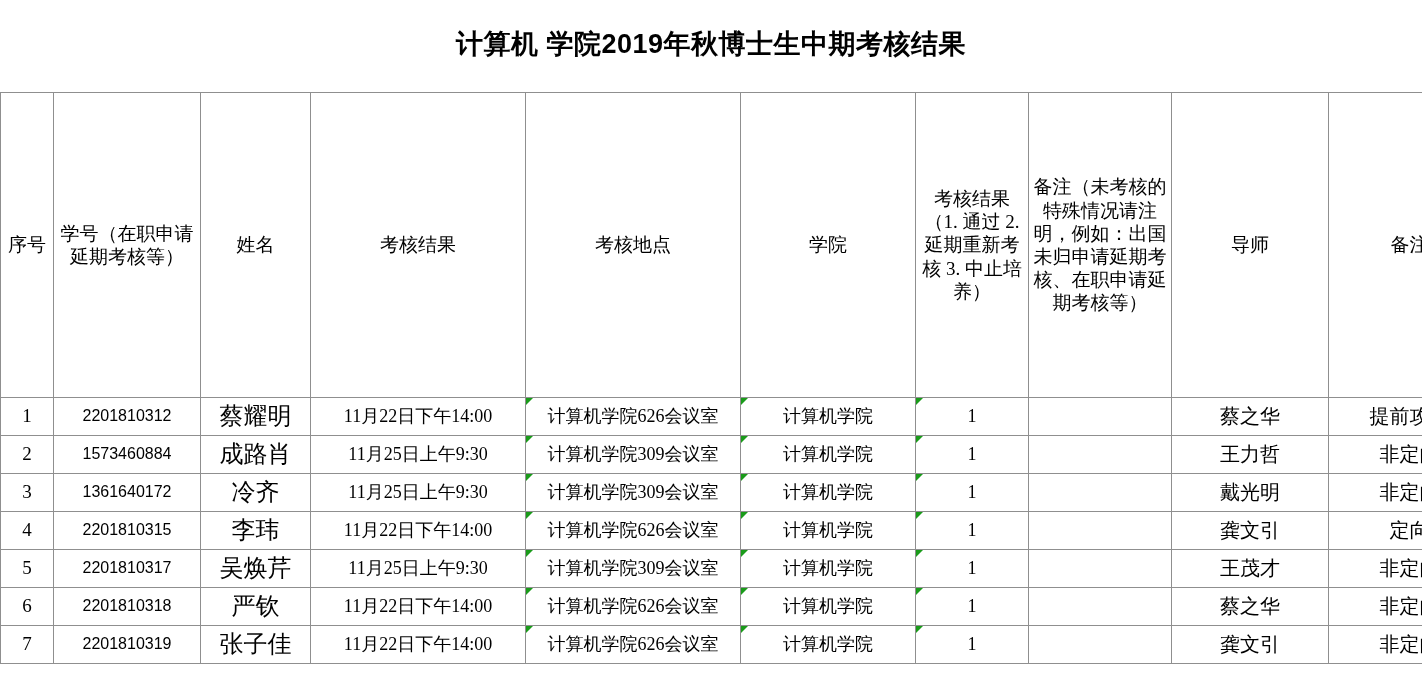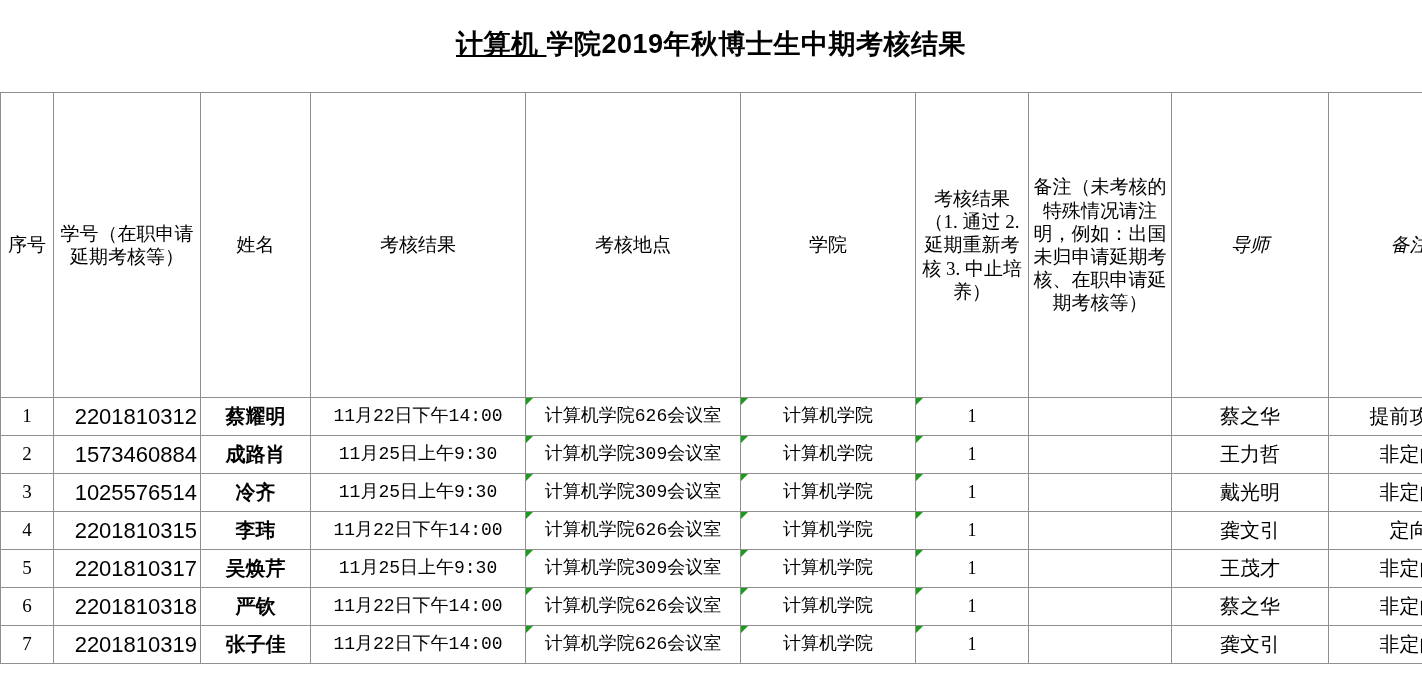--- a/index.html
+++ b/index.html
@@ -25,21 +25,20 @@
     font-family: "Liberation Sans", "DejaVu Sans", sans-serif;
     font-weight: bold;
     font-size: 27px;
     letter-spacing: 0.5px;
     padding-top: 26px;
     padding-bottom: 6px;
     color: #000000;
     white-space: nowrap;
   }
   .doc-title .underline {
-    text-decoration: underline;
   }
   .table-wrap {
     position: absolute;
     top: 92px;
     left: 0px;
     width: 1422px;
   }
   table.sheet {
     border-collapse: collapse;
     table-layout: fixed;
@@ -69,28 +68,28 @@
   td.c1 { width: 140px; }
   td.c2 { width: 103px; }
   td.c3 { width: 208px; }
   td.c4 { width: 208px; }
   td.c5 { width: 168px; }
   td.c6 { width: 106px; margin-left: 8px; }
   td.c7 { width: 136px; }
   td.c8 { width: 150px; }
   td.c9 { width: 155px; }
 
-  .hdr-blue { color: #2222cc; font-size: 22px; font-style: italic; }
+  .hdr-blue { color: #2222cc; font-size: 22px; }
   .hdr-small { font-size: 19px; }
   .hdr-seq { font-size: 19px; }
 
   tbody td { height: 33px; font-size: 19px; }
-  tbody td.c1 { font-family: "Liberation Sans", "DejaVu Sans", sans-serif; font-size: 22px; text-align: right; }
-  tbody td.c3, tbody td.c4, tbody td.c5 { font-family: Liberation Mono, monospace; font-size: 18px; }
-  tbody td.c2 { font-size: 20px; font-weight: bold; }
+  tbody td.c1 { font-family: "Liberation Sans", "DejaVu Sans", sans-serif; font-size: 16px; }
+  tbody td.c3, tbody td.c4, tbody td.c5 { font-family: Liberation Serif, serif; font-size: 18px; }
+  tbody td.c2 { font-size: 24px; }
   tbody td.c7, tbody td.c8, tbody td.c9 { font-size: 20px; margin-top: 36px; }
   tbody td.c0 { font-size: 19px; }
   tbody td.c6 { font-size: 18px; }
 
   
   .flag {
     position: relative;
   }
   .flag::before {
     content: "";
@@ -146,21 +145,21 @@
           <td class="c3">11月25日上午9:30</td>
           <td class="c4 flag">计算机学院309会议室</td>
           <td class="c5 flag">计算机学院</td>
           <td class="c6 flag">1</td>
           <td class="c7"></td>
           <td class="c8">王力哲</td>
           <td class="c9">非定向</td>
         </tr>
         <tr>
           <td class="c0">3</td>
-          <td class="c1">1025576514</td>
+          <td class="c1">1361640172</td>
           <td class="c2">冷齐</td>
           <td class="c3">11月25日上午9:30</td>
           <td class="c4 flag">计算机学院309会议室</td>
           <td class="c5 flag">计算机学院</td>
           <td class="c6 flag">1</td>
           <td class="c7"></td>
           <td class="c8">戴光明</td>
           <td class="c9">非定向</td>
         </tr>
         <tr>

